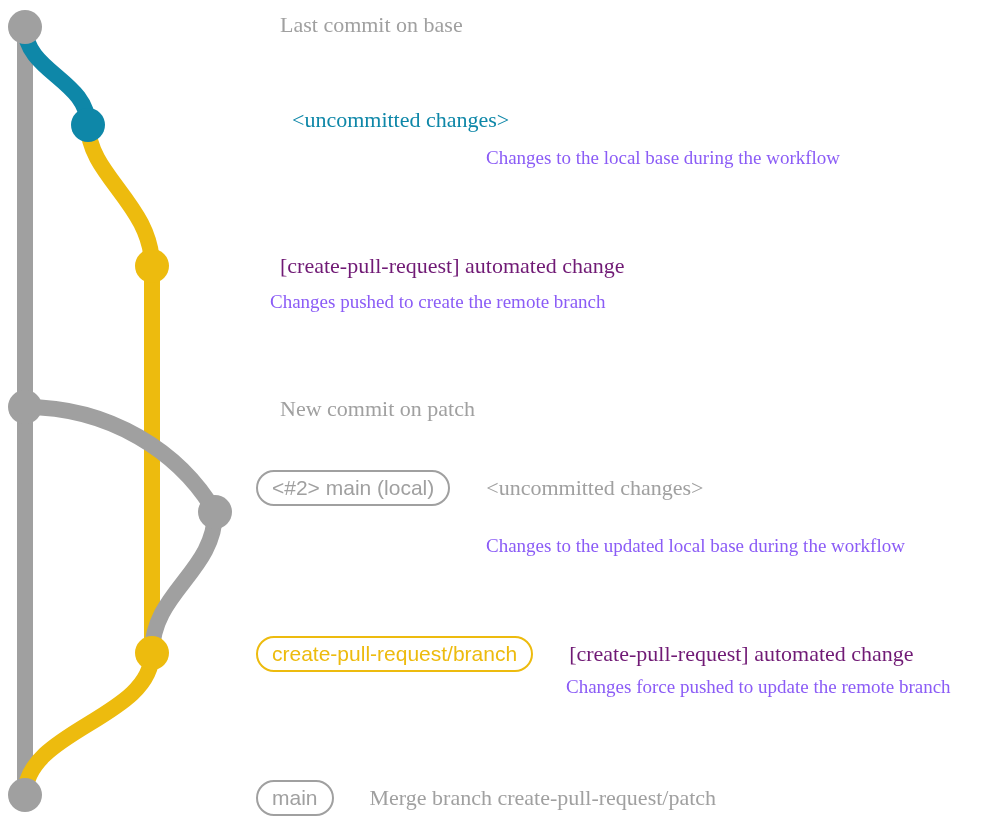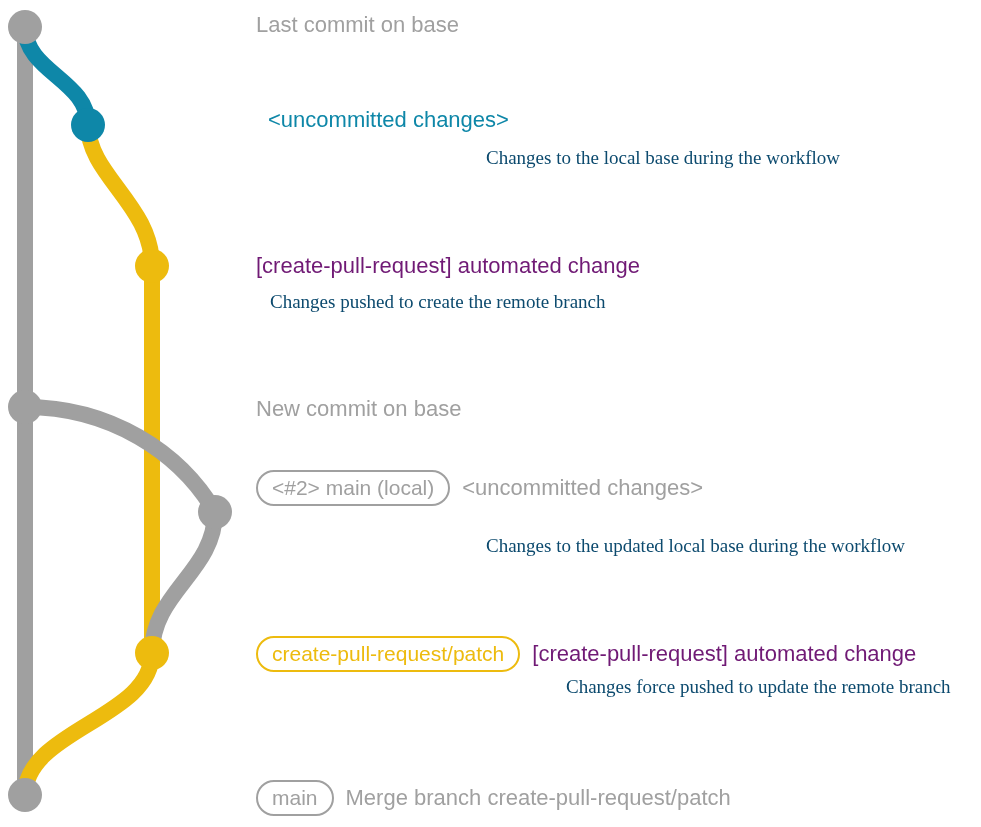--- a/index.html
+++ b/index.html
@@ -44,35 +44,36 @@
     box-sizing: border-box;
   }
   .pill-blue   { color: #0e87a8; }
   .pill-grey   { color: #a0a0a0; }
   .pill-yellow { color: #edbb0e; }
 
   
   .subject {
     font-size: 22px;
     line-height: 1;
-    font-family: Liberation Sans, sans-serif;
+    font-family: Liberation Serif, serif;
+    margin-left: 24px;
   }
   .subject-grey   { color: #a0a0a0; }
   .subject-blue   { color: #0e87a8; }
   .subject-yellow { color: #701a75; }
 
   .gap { display: inline-block; width: 12px; }
 
   
   .desc {
     position: absolute;
     font-family: "Liberation Serif", serif;
     font-size: 19px;
     line-height: 1;
-    color: #0c4a6e;
+    color: #8b5cf6;
     white-space: nowrap;
   }
 </style>
 </head>
 <body>
 
 <svg id="graph-svg" viewBox="0 0 981 827">
 
   <path d="M 25 27 L 25 795" stroke="#a0a0a0" stroke-width="16" fill="none" stroke-linecap="round"></path>
 
@@ -102,32 +103,32 @@
   <span class="subject subject-blue">&lt;uncommitted changes&gt;</span>
 </div>
 <div class="desc" style="left:486px; top:148px;">Changes to the local base during the workflow</div>
 
 <div class="row" style="left:256px; top:255px;">
   <span class="subject subject-yellow">[create-pull-request] automated change</span>
 </div>
 <div class="desc" style="left:270px; top:292px;">Changes pushed to create the remote branch</div>
 
 <div class="row" style="left:256px; top:398px;">
-  <span class="subject subject-grey">New commit on base</span>
+  <span class="subject subject-grey">New commit on patch</span>
 </div>
 
 <div class="row" style="left:256px; top:470px;">
   <span class="pill pill-grey">&lt;#2&gt; main (local)</span>
   <span class="gap"></span>
   <span class="subject subject-grey">&lt;uncommitted changes&gt;</span>
 </div>
 <div class="desc" style="left:486px; top:536px;">Changes to the updated local base during the workflow</div>
 
 <div class="row" style="left:256px; top:636px;">
-  <span class="pill pill-yellow">create-pull-request/patch</span>
+  <span class="pill pill-yellow">create-pull-request/branch</span>
   <span class="gap"></span>
   <span class="subject subject-yellow">[create-pull-request] automated change</span>
 </div>
 <div class="desc" style="left:566px; top:677px;">Changes force pushed to update the remote branch</div>
 
 <div class="row" style="left:256px; top:780px;">
   <span class="pill pill-grey">main</span>
   <span class="gap"></span>
   <span class="subject subject-grey">Merge branch create-pull-request/patch</span>
 </div>

